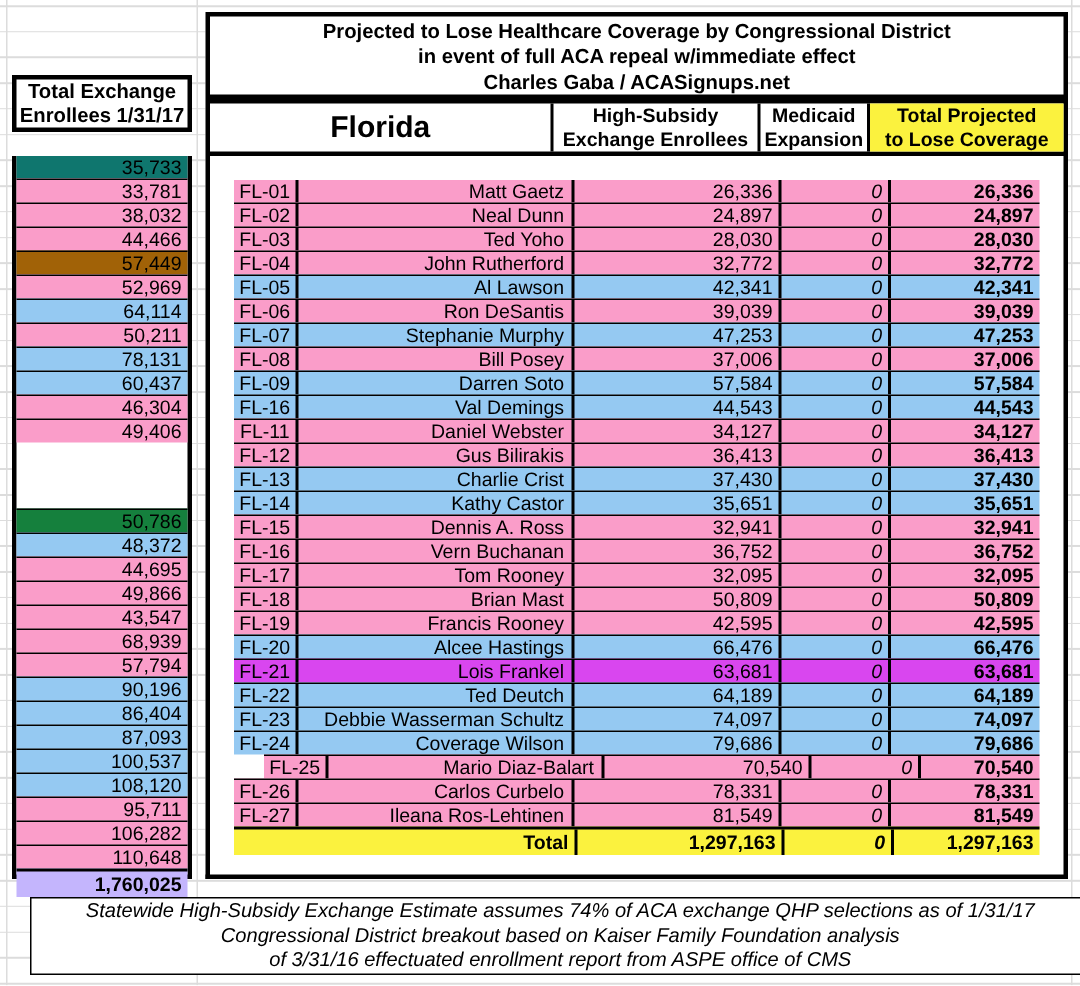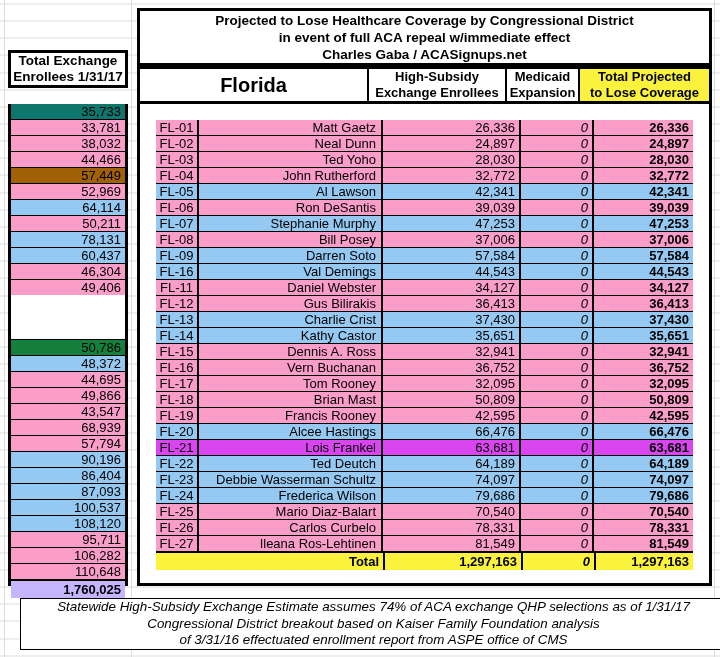--- a/index.html
+++ b/index.html
@@ -264,26 +264,26 @@
         </div>
         <div class="drow" style="background: rgb(149, 201, 242);">
           <div class="cell c-district">FL-23</div>
           <div class="cell c-name">Debbie Wasserman Schultz</div>
           <div class="cell num">74,097</div>
           <div class="cell num c-med">0</div>
           <div class="cell num c-total">74,097</div>
         </div>
         <div class="drow" style="background: rgb(149, 201, 242);">
           <div class="cell c-district">FL-24</div>
-          <div class="cell c-name">Frederica Wilson</div>
+          <div class="cell c-name">Coverage Wilson</div>
           <div class="cell num">79,686</div>
           <div class="cell num c-med">0</div>
           <div class="cell num c-total">79,686</div>
         </div>
-        <div class="drow" style="background: rgb(250, 157, 201);">
+        <div class="drow" style="background: rgb(250, 157, 201); margin-left: 20px;">
           <div class="cell c-district">FL-25</div>
           <div class="cell c-name">Mario Diaz-Balart</div>
           <div class="cell num">70,540</div>
           <div class="cell num c-med">0</div>
           <div class="cell num c-total">70,540</div>
         </div>
         <div class="drow" style="background: rgb(250, 157, 201);">
           <div class="cell c-district">FL-26</div>
           <div class="cell c-name">Carlos Curbelo</div>
           <div class="cell num">78,331</div>

